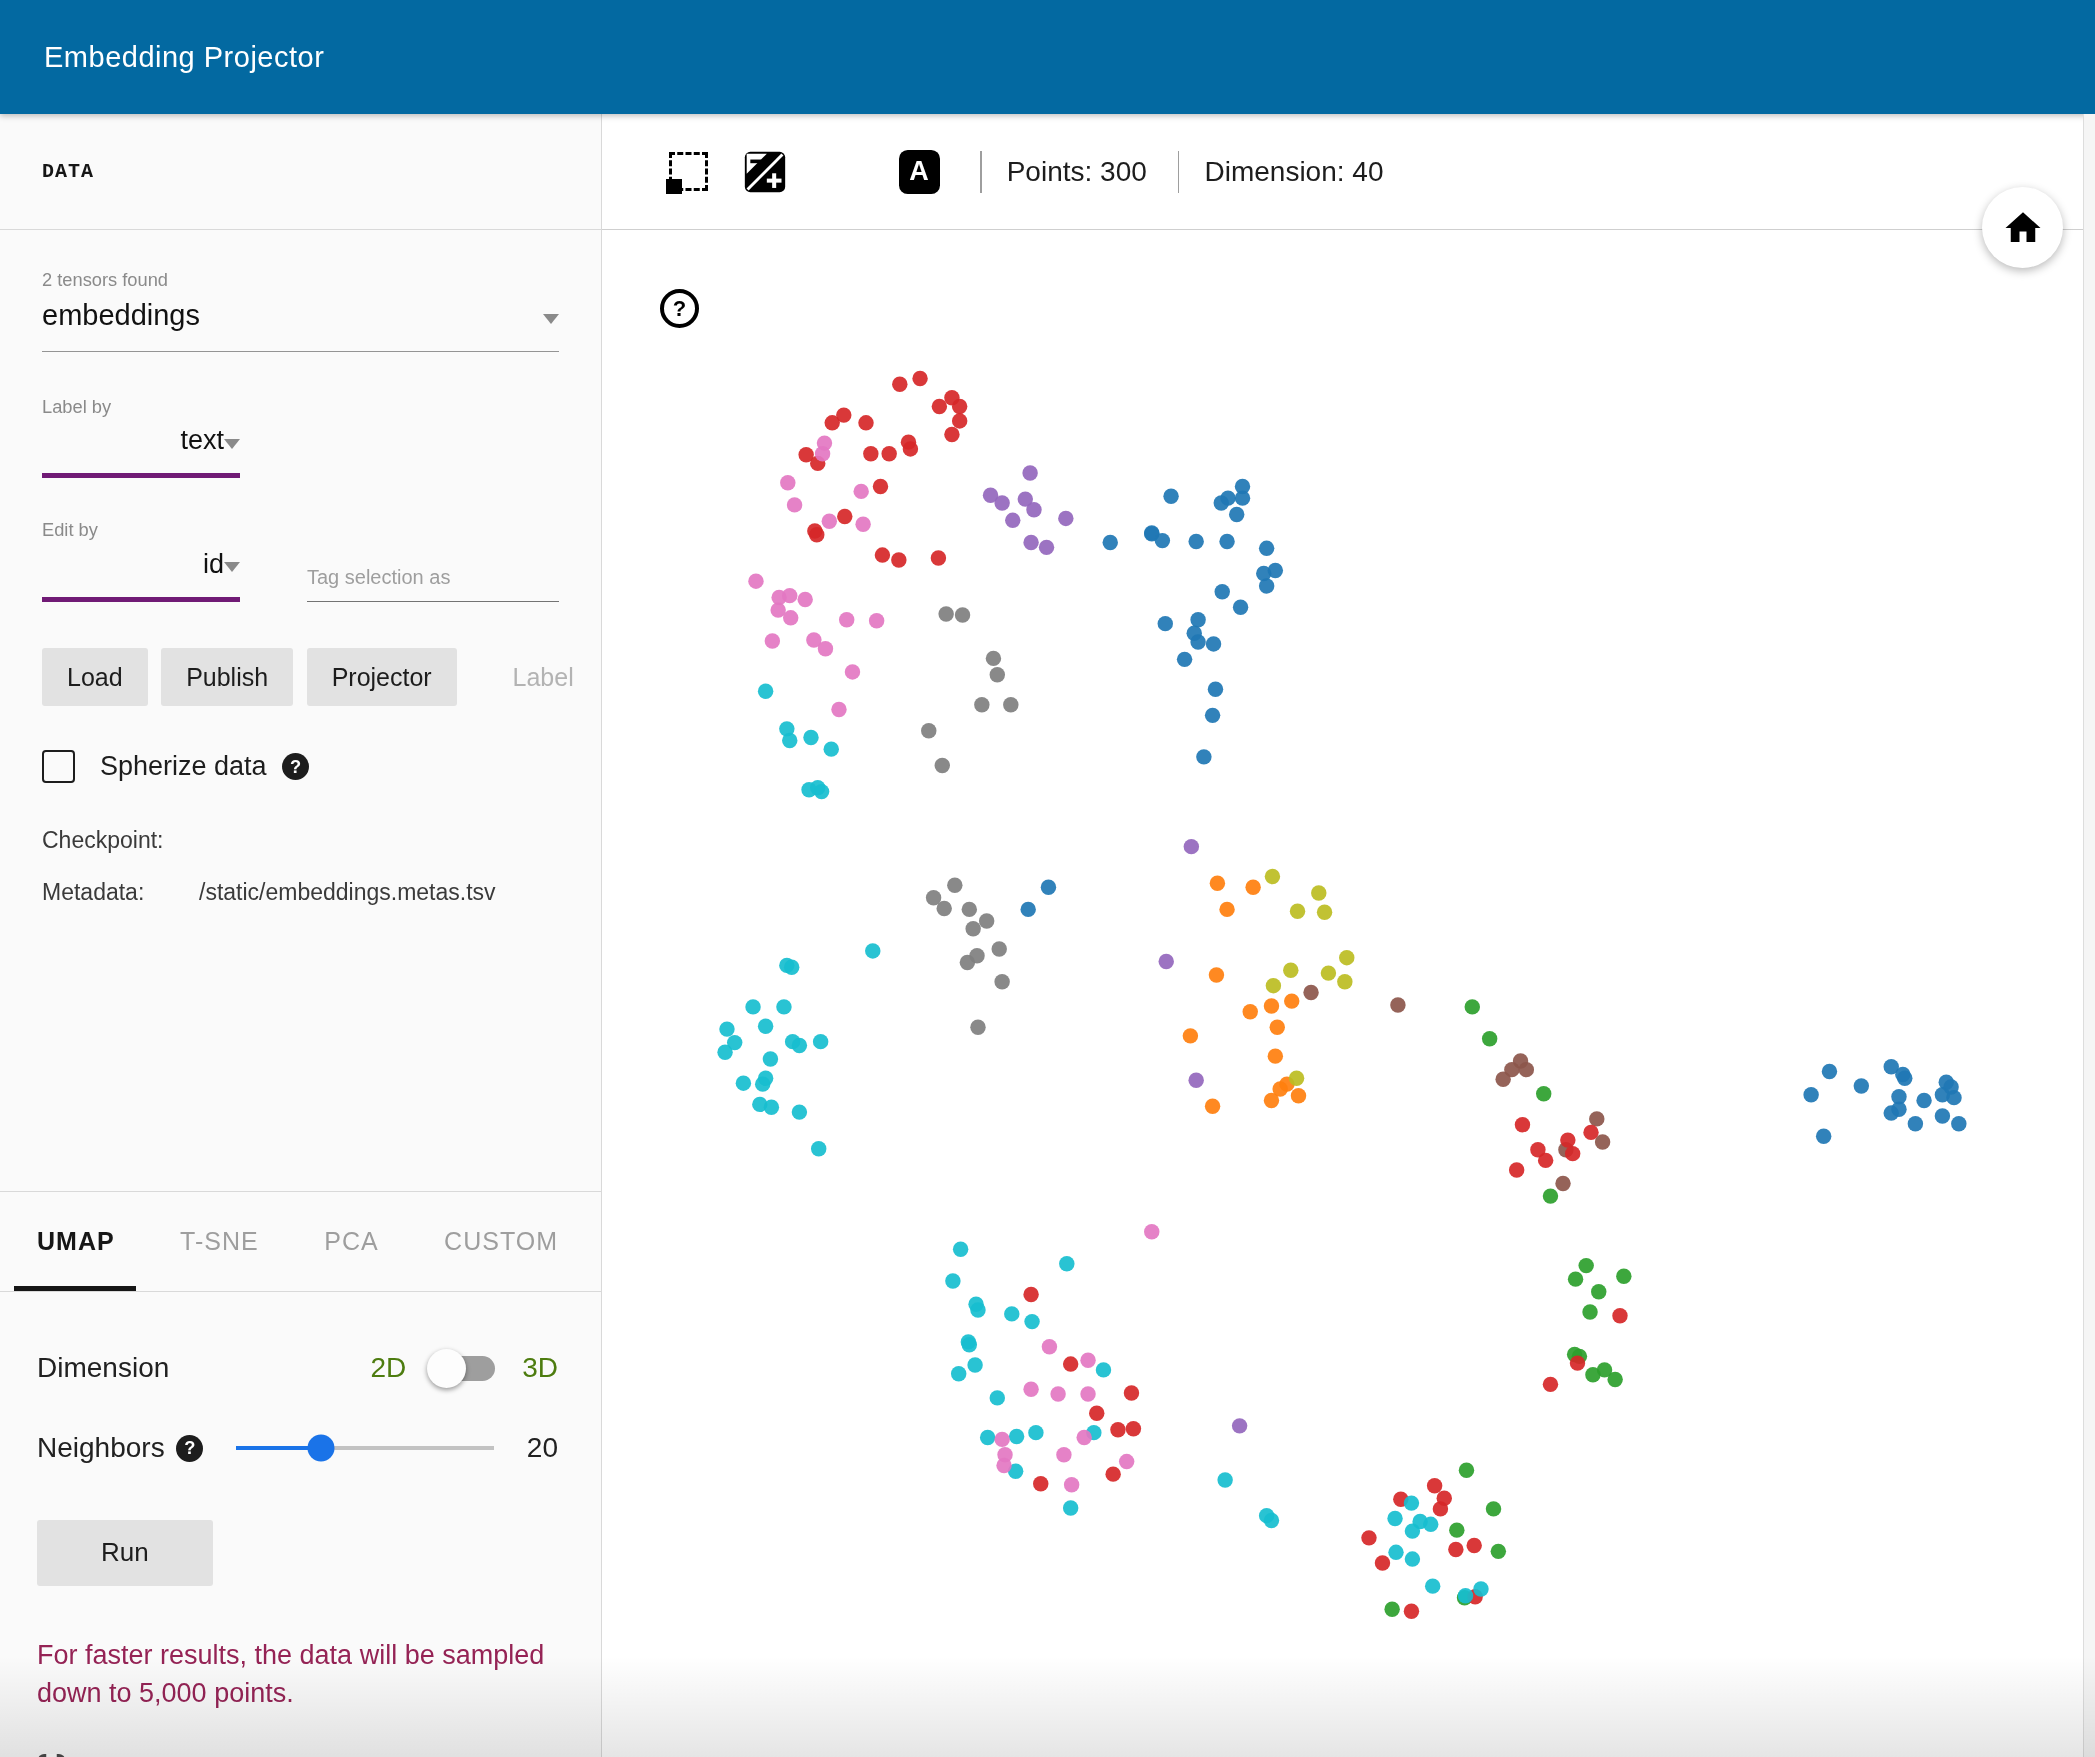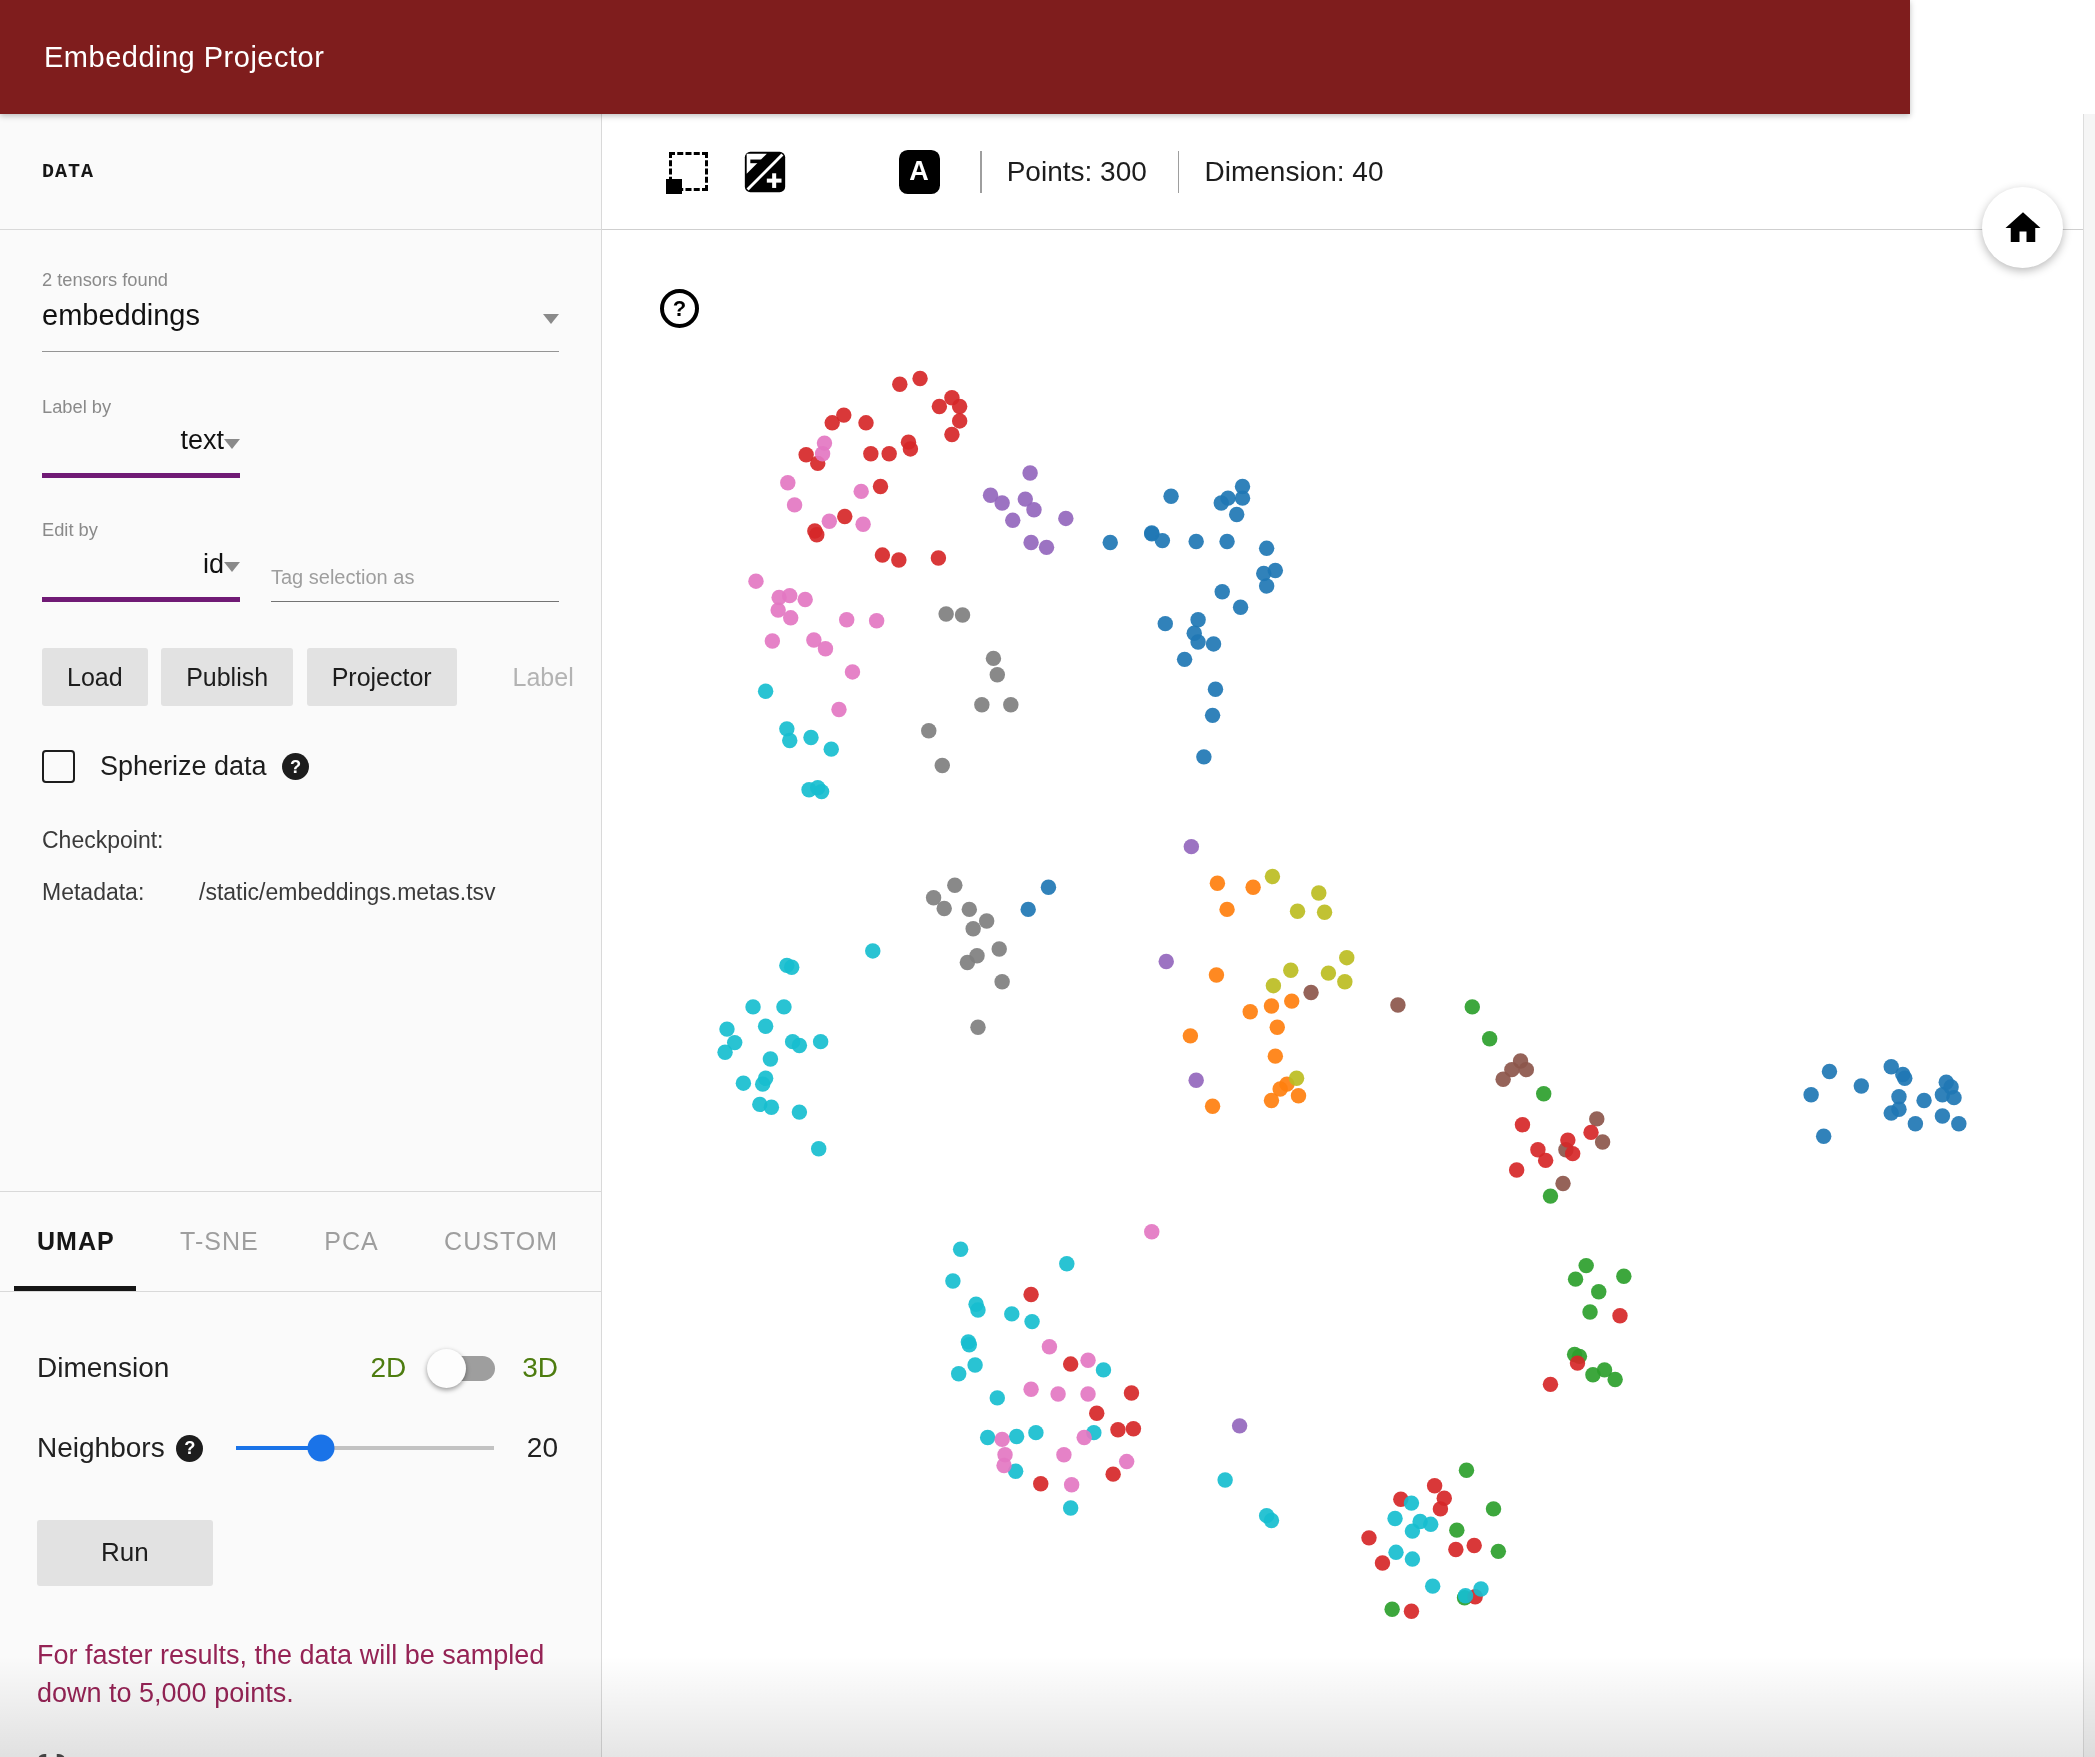--- a/index.html
+++ b/index.html
@@ -1,43 +1,43 @@
 <!DOCTYPE html>
 <html><head>
 <meta charset="utf-8">
 <style>
   * { margin:0; padding:0; box-sizing:border-box; }
   html,body { width:2095px; height:1757px; overflow:hidden; background:#fff;
               font-family:"Liberation Sans", sans-serif; color:#212121; }
   .app { position:relative; width:2095px; height:1757px; }
 
   
-  .header { position:absolute; left:0; top:0; width:1910px; height:114px;
-            background:#7f1d1d; display:flex; align-items:center;
+  .header { position:absolute; left:0; top:0; width:2095px; height:114px;
+            background:#0369a1; display:flex; align-items:center;
             box-shadow:0 1.9px 5.8px rgba(0,0,0,.25); z-index:6; }
   .header .title { color:#ffffff; font-size:29px; margin-left:44px; font-weight:400; letter-spacing:0.5px; }
 
   
   .sidebar { position:absolute; left:0; top:114px; width:602px; height:1643px;
              background:#fafafa; border-right:1px solid #d9d9d9; z-index:4; }
   .data-head { height:116px; display:flex; align-items:center; padding-left:42px;
                border-bottom:1px solid #d9d9d9; }
   .data-head .h { font-size:20px; font-weight:700; letter-spacing:1px; color:#161616;font-family:Liberation Mono, monospace; }
 
   .data-body { padding:0 42px; }
   .mini-label { font-size:18.3px; color:#8a8a8a; }
   .select-field { display:flex; align-items:flex-end; justify-content:space-between;
                   border-bottom:1px solid #949494; padding-bottom:19px; cursor:pointer; }
   .select-field .val { font-size:29px; color:#111; }
   .caret { width:0; height:0; border-left:8.7px solid transparent; border-right:8.7px solid transparent;
            border-top:10.6px solid #8a8a8a; margin-bottom:7.7px; }
   .tensors { margin-top:39px; }
   .tensor-select { margin-top:7.7px; }
 
-  .two-col { display:flex; margin-top:44px; }
+  .two-col { display:flex; margin-top:44px;gap:36px; }
   .col1 { width:198px; }
   .col2 { flex:1; margin-left:31px; }
   .field-val { display:flex; align-items:flex-end; justify-content:flex-end;
                border-bottom:5px solid #701a75; padding-bottom:17px; margin-top:7.7px; cursor:pointer; }
   .field-val .val { font-size:27px; color:#111; }
   .tag-input { width:100%; border:none; outline:none; background:transparent;
                border-bottom:1px solid #737373; font-size:20px; padding:7.7px 0 11.6px 0;
                font-family:"Liberation Sans", sans-serif; color:#111; margin-top:5px; }
   .tag-input::placeholder { color:#9e9e9e; }
 

